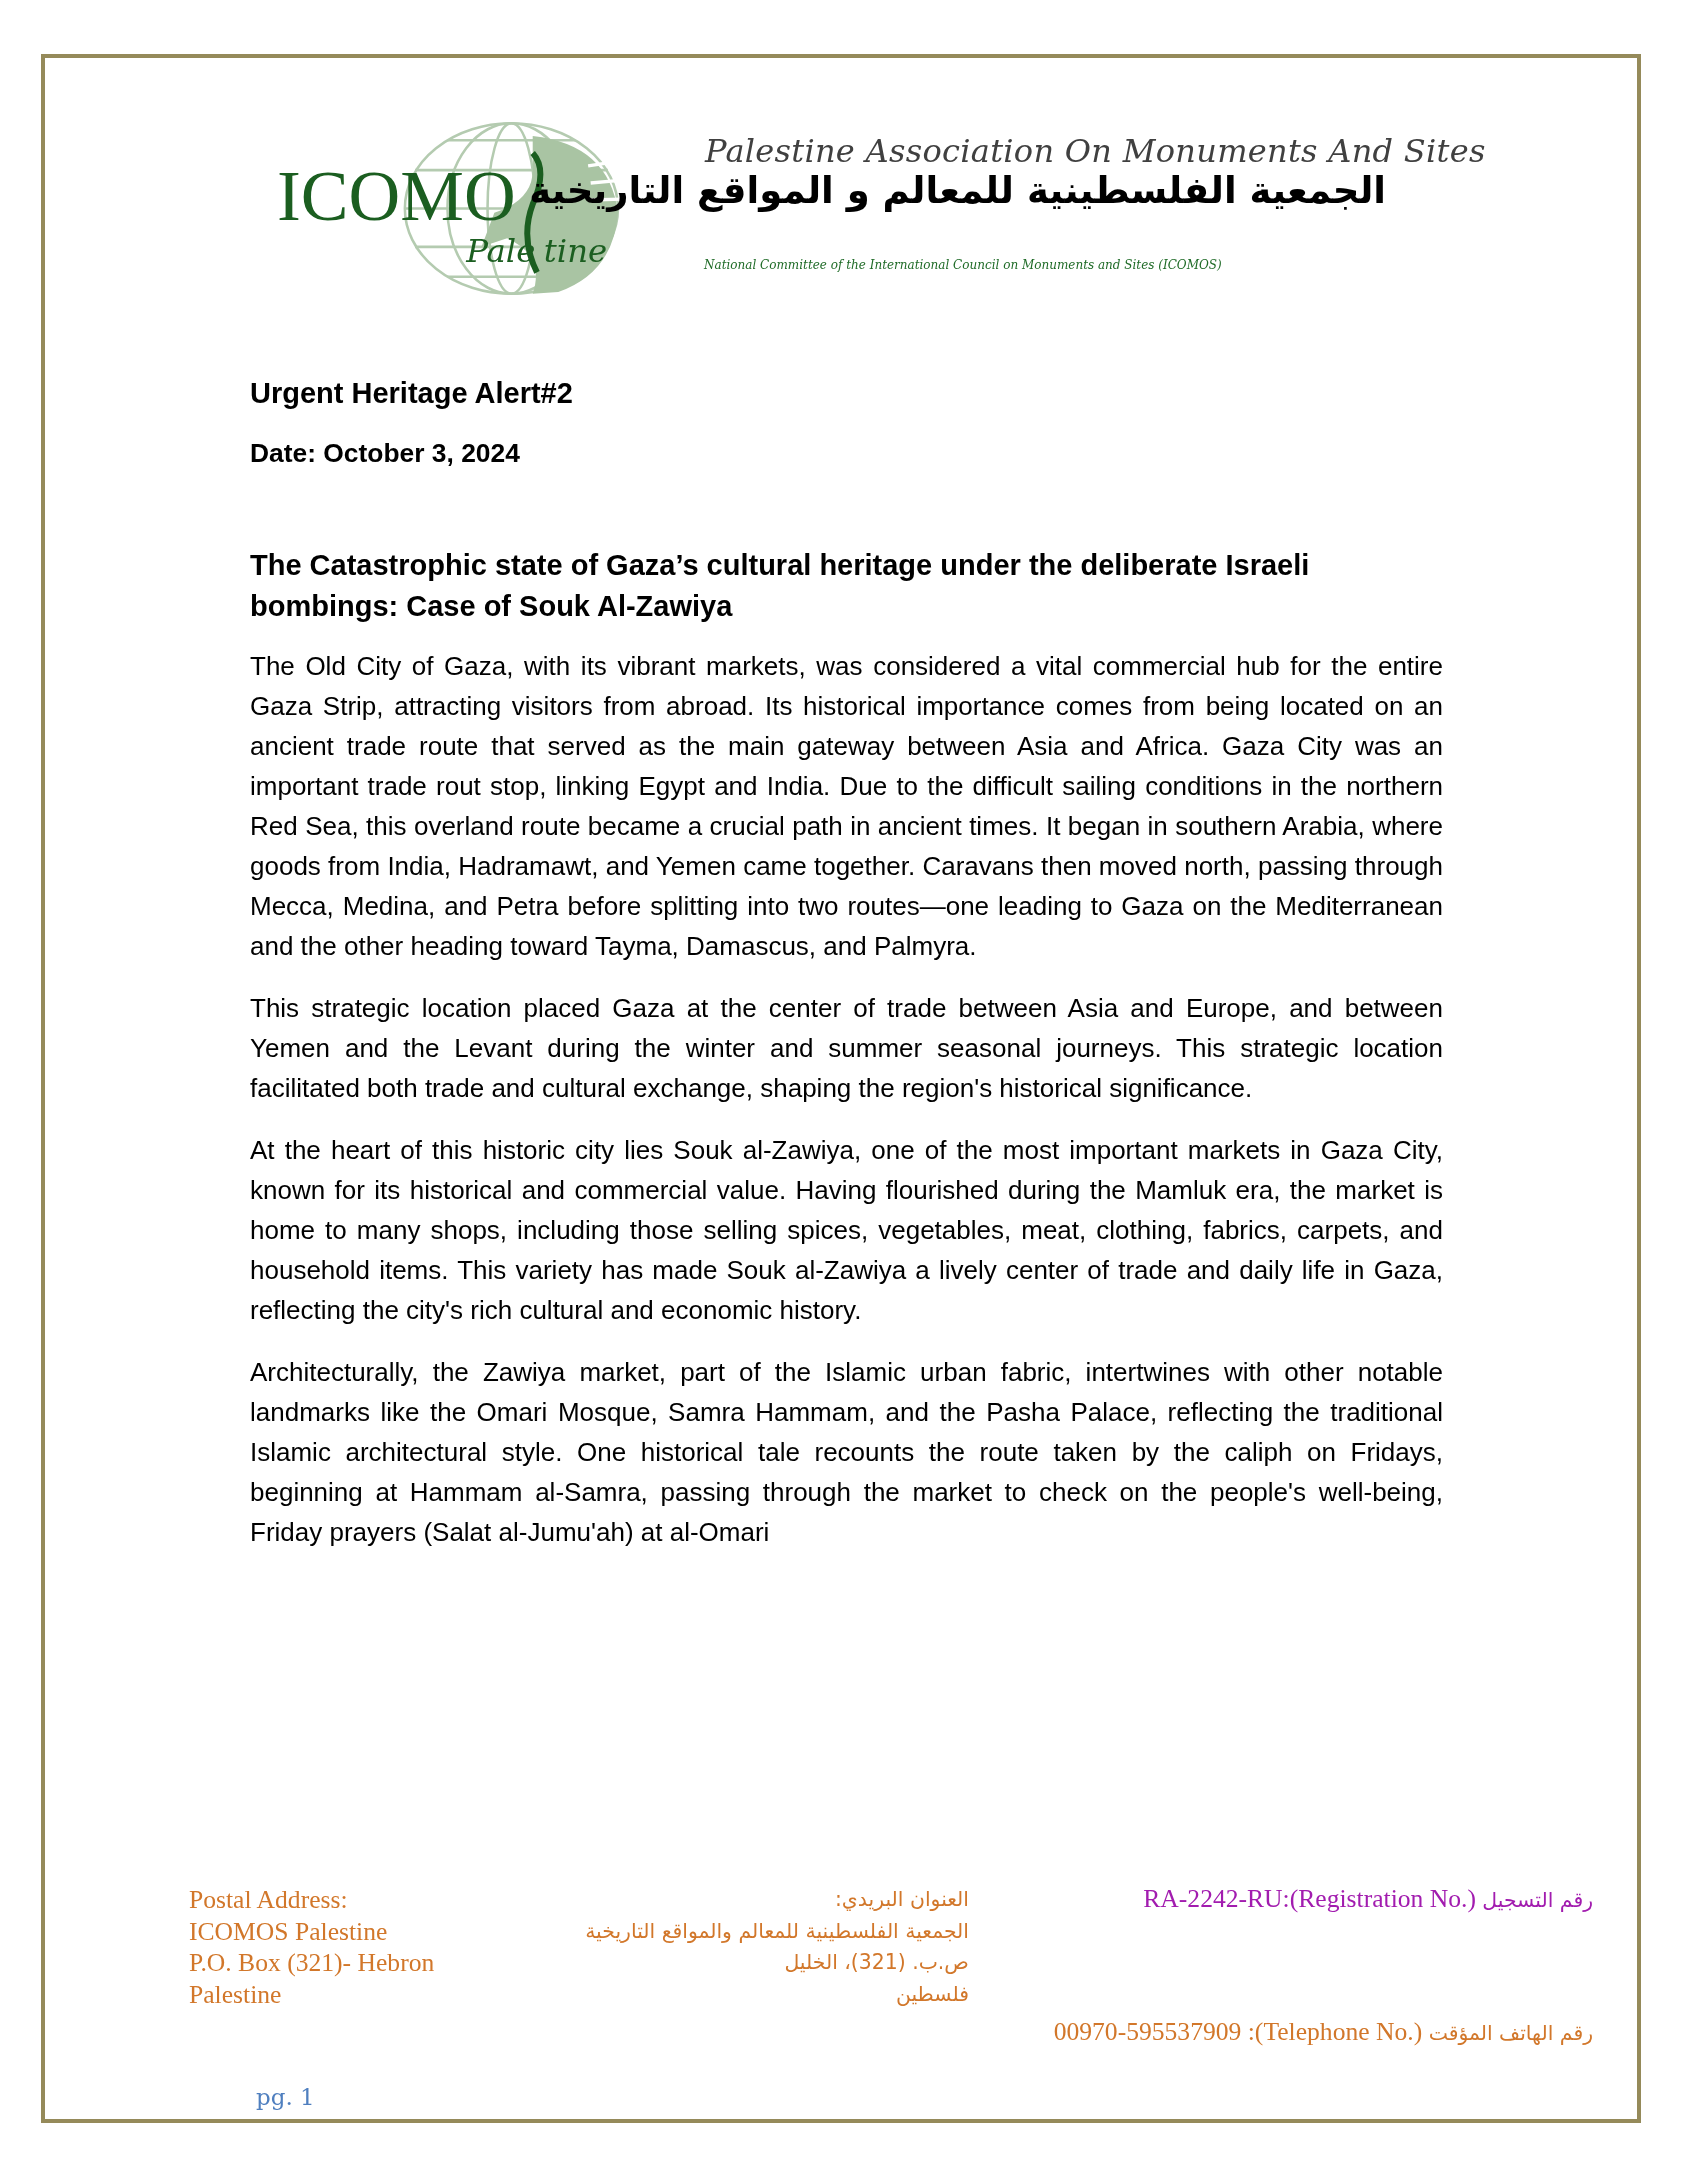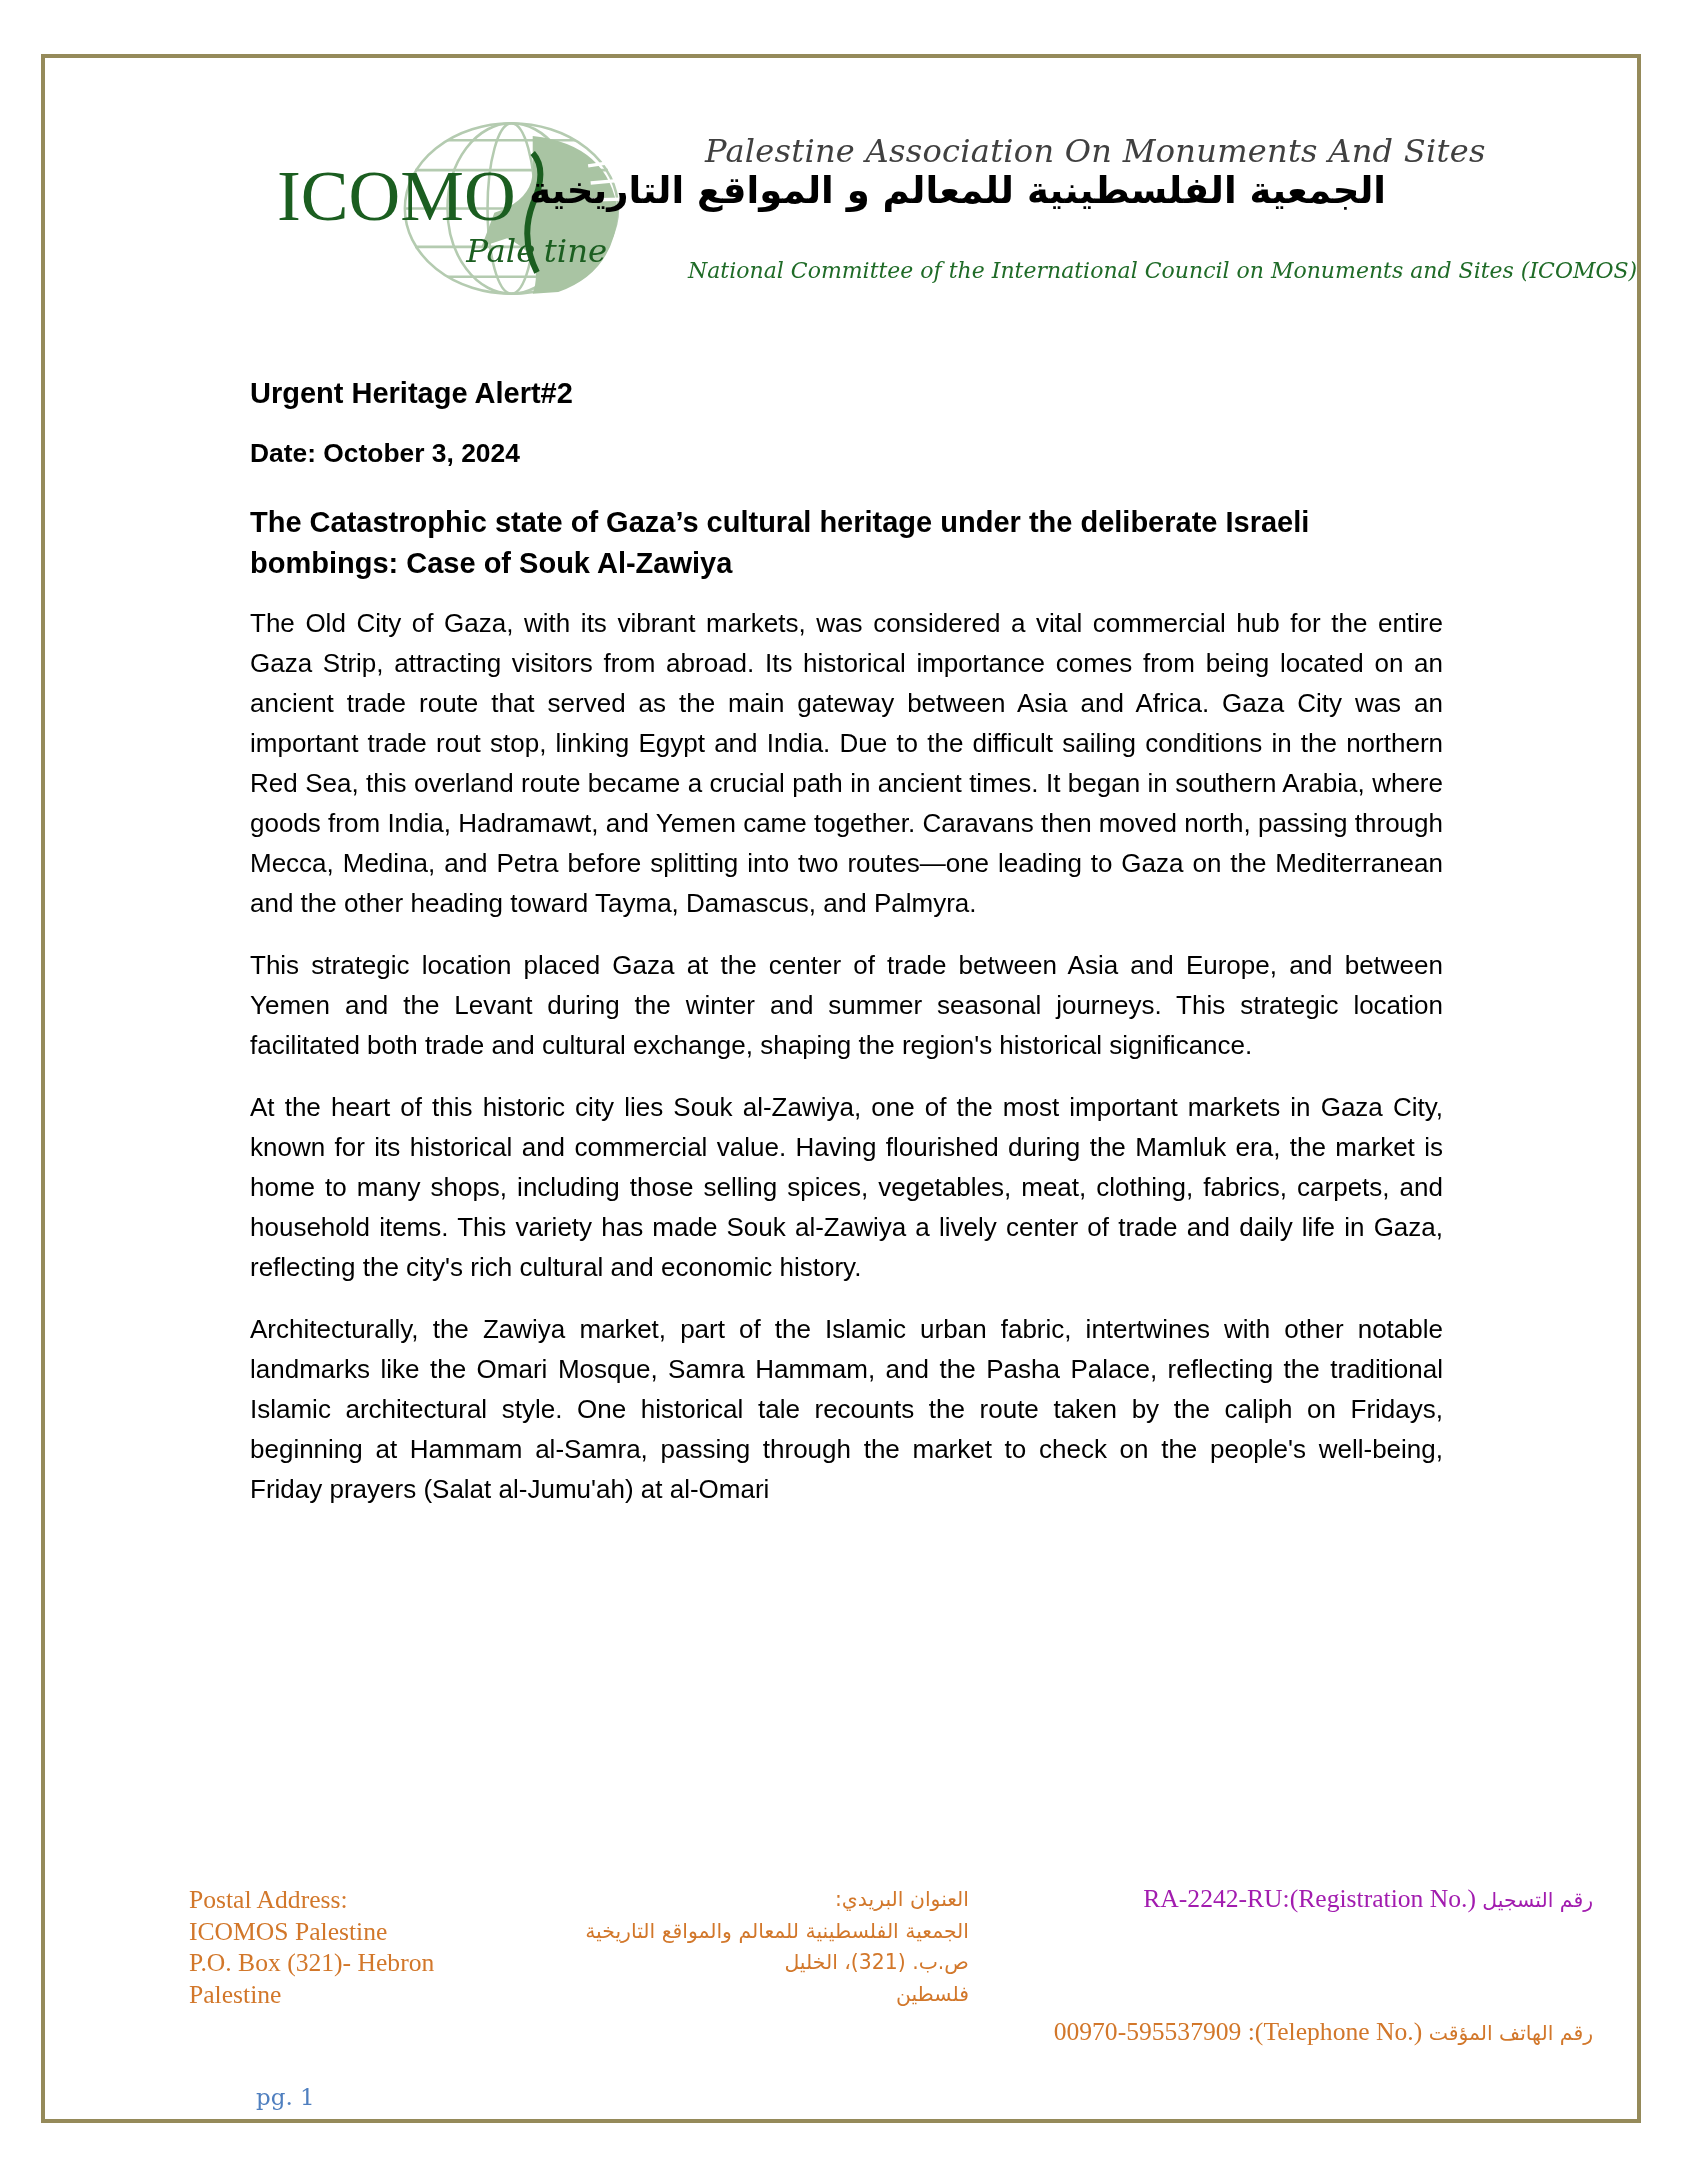--- a/index.html
+++ b/index.html
@@ -1,25 +1,25 @@
 <!DOCTYPE html>
 <html style="font-size:13.6px"><head>
 <meta charset="utf-8">
 <style>
   html, body { margin: 0; padding: 0; background: #ffffff; }
   body { width: 1685px; height: 2181px; position: relative; overflow: hidden; font-family: "Liberation Sans", sans-serif; }
   .page-frame { position: absolute; left: 41px; top: 54px; width: 1592px; height: 2061px; border: 4.3px solid #958a5a; box-sizing: content-box; }
   .logo { position: absolute; left: 277px; top: 119px; width: 358px; height: 179px; }
   .org-en { position: absolute; left: 705px; top: 132px; font-family: "DejaVu Serif", serif; font-style: italic; font-size: 32px; color: #404040; letter-spacing: 0.3px; white-space: nowrap; }
   .org-ar { position: absolute; left: 705px; top: 169px; width: 681px; text-align: center; direction: rtl; font-family: "DejaVu Sans", sans-serif; font-weight: bold; font-size: 37px; color: #000000; white-space: nowrap; }
-  .org-sub { position: absolute; left: 688px; top: 258px; font-family: "DejaVu Serif", serif; font-style: italic; font-size: 22px; color: #1f6b27; white-space: nowrap; }
+  .org-sub { position: absolute; left: 704px; top: 258px; font-family: "DejaVu Serif", serif; font-style: italic; font-size: 12px; color: #1f6b27; white-space: nowrap; }
   .content { position: absolute; left: 250px; top: 375px; width: 1193px; color: #000; }
   .alert-title { font-weight: bold; font-size: 29px; margin: 0; line-height: 37px; }
   .alert-date { font-weight: bold; font-size: 26.4px; margin: 24px 0 0 0; line-height: 34px; }
-  .doc-title { font-weight: bold; font-size: 29px; margin: 32px 0 0 0; line-height: 41px; }
+  .doc-title { font-weight: bold; font-size: 29px; margin: 75px 0 0 0; line-height: 41px; }
   .section-heading { font-weight: bold; font-size: 26.4px; margin: 70px 0 0 0; line-height: 34px; }
   .para { font-size: 26px; line-height: 40px; text-align: justify; margin: 19px 0 0 0; }
   .para + .para { margin-top: 22px; }
   .footer { position: absolute; left: 0; top: 0; width: 1685px; height: 1968px; pointer-events: none; }
   .footer * { pointer-events: auto; }
   .addr-en { position: absolute; left: 189px; top: 1884px; font-family: "Liberation Serif", serif; font-size: 25.6px; line-height: 31.5px; color: #d2772a; }
   .addr-ar { position: absolute; left: 528px; width: 441px; top: 1884px; direction: rtl; text-align: right; font-family: "DejaVu Sans", sans-serif; font-size: 20.4px; line-height: 31.5px; color: #d2772a; }
   .reg { position: absolute; left: 1116px; width: 477px; top: 1884px; text-align: right; font-family: "Liberation Serif", serif; font-size: 25.6px; color: #a21caf; white-space: nowrap; }
   .tel { position: absolute; left: 980px; width: 613px; top: 2017px; text-align: right; font-family: "Liberation Serif", serif; font-size: 25.6px; color: #d2772a; white-space: nowrap; }
   .ar-inline { font-family: "DejaVu Sans", sans-serif; font-size: 20.4px; }

